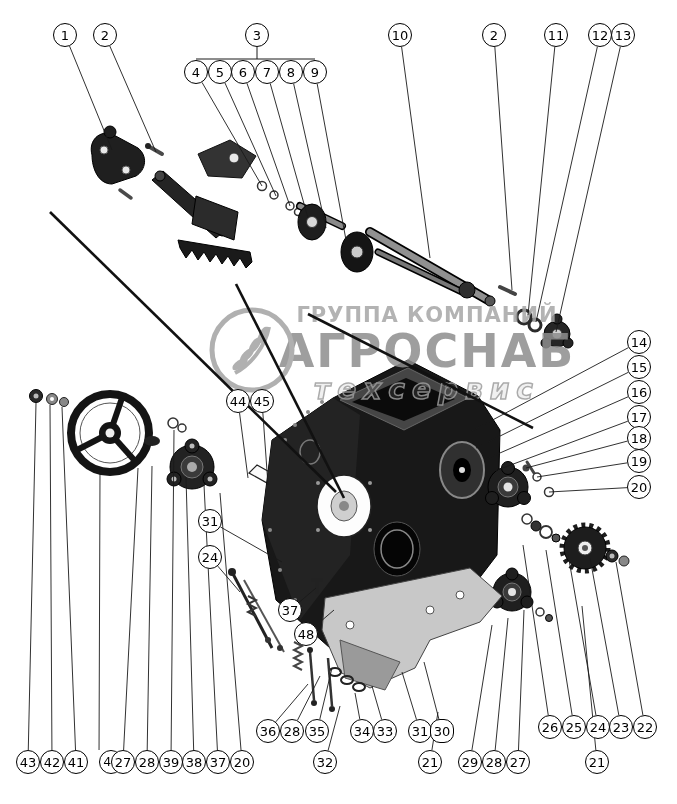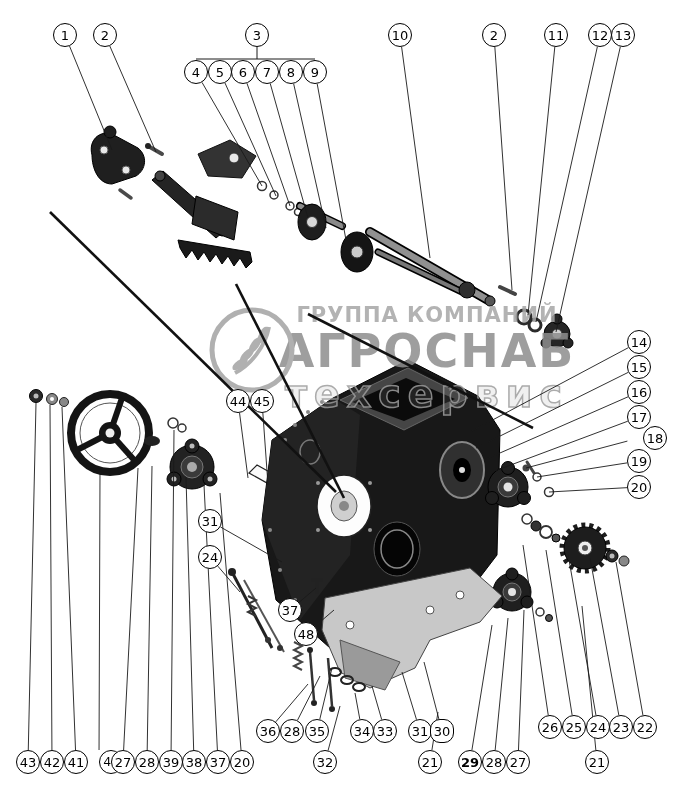--- a/index.html
+++ b/index.html
@@ -8,22 +8,22 @@
     overflow:hidden;font-family:"DejaVu Sans",sans-serif;
   }
   .stage svg{position:absolute;left:0;top:0;}
   #drawing{z-index:1;}
   .watermark{position:absolute;left:205px;top:303px;width:380px;z-index:2;opacity:.85;pointer-events:none;}
   .wm-logo{position:absolute;left:0;top:14px;}
   .wm-text{margin-left:62px;width:320px;text-align:center;color:#9a9a9a;}
   .wm-line1{font-size:21px;font-weight:bold;letter-spacing:1px;color:#a6a6a6;}
   .wm-line2{font-size:46px;font-weight:bold;letter-spacing:2px;line-height:1.05;color:#8e8e8e;}
   .wm-line3{
-    font-size:38px;font-weight:bold;letter-spacing:7px;line-height:1.05;
-    color:rgba(160,160,160,0.18);-webkit-text-stroke:1.5px #9d9d9d;
+    font-size:28px;font-weight:bold;letter-spacing:7px;line-height:1.05;
+    color:rgba(160,160,160,0.18);font-style:italic;-webkit-text-stroke:1.5px #9d9d9d;
   }
   #leader-lines{z-index:3;}
   .leader{stroke:#1a1a1a;stroke-width:0.9;}
   .thick-leader{stroke:#111;stroke-width:2.6;}
   .bracket-line{stroke:#1a1a1a;stroke-width:1;}
   #callout-layer{position:absolute;left:0;top:0;width:677px;height:804px;z-index:4;}
   .callout{
     position:absolute;width:24px;height:24px;border:1.4px solid #000;border-radius:50%;
     background:#fff;box-sizing:border-box;display:flex;align-items:center;justify-content:center;
     font-size:13px;color:#000;cursor:default;
@@ -322,21 +322,21 @@
       <div class="callout" style="left: 184px; top: 60px;">4</div>
       <div class="callout" style="left: 208px; top: 60px;">5</div>
       <div class="callout" style="left: 231px; top: 60px;">6</div>
       <div class="callout" style="left: 255px; top: 60px;">7</div>
       <div class="callout" style="left: 279px; top: 60px;">8</div>
       <div class="callout" style="left: 303px; top: 60px;">9</div>
       <div class="callout" style="left: 627px; top: 330px;">14</div>
       <div class="callout" style="left: 627px; top: 355px;">15</div>
       <div class="callout" style="left: 627px; top: 380px;">16</div>
       <div class="callout" style="left: 627px; top: 405px;">17</div>
-      <div class="callout" style="left: 643px; top: 426px; text-align: center;">18</div>
+      <div class="callout" style="left: 627px; top: 426px; text-align: center;">18</div>
       <div class="callout" style="left: 627px; top: 449px;">19</div>
       <div class="callout" style="left: 627px; top: 475px;">20</div>
       <div class="callout" style="left: 226px; top: 389px;">44</div>
       <div class="callout" style="left: 250px; top: 389px;">45</div>
       <div class="callout" style="left: 198px; top: 509px;">31</div>
       <div class="callout" style="left: 198px; top: 545px;">24</div>
       <div class="callout" style="left: 278px; top: 598px;">37</div>
       <div class="callout" style="left: 294px; top: 622px;">48</div>
       <div class="callout" style="left: 256px; top: 719px;">36</div>
       <div class="callout" style="left: 280px; top: 719px;">28</div>
@@ -355,19 +355,19 @@
       <div class="callout" style="left: 64px; top: 750px;">41</div>
       <div class="callout" style="left: 99px; top: 750px; font-family: Liberation Mono, monospace;">40</div>
       <div class="callout" style="left: 111px; top: 750px;">27</div>
       <div class="callout" style="left: 135px; top: 750px;">28</div>
       <div class="callout" style="left: 159px; top: 750px;">39</div>
       <div class="callout" style="left: 182px; top: 750px;">38</div>
       <div class="callout" style="left: 206px; top: 750px;">37</div>
       <div class="callout" style="left: 230px; top: 750px;">20</div>
       <div class="callout" style="left: 313px; top: 750px;">32</div>
       <div class="callout" style="left: 418px; top: 750px;">21</div>
-      <div class="callout" style="left: 458px; top: 750px; font-weight: bold;">29</div>
+      <div class="callout" style="left: 458px; top: 750px;">29</div>
       <div class="callout" style="left: 482px; top: 750px;">28</div>
       <div class="callout" style="left: 506px; top: 750px;">27</div>
       <div class="callout" style="left: 585px; top: 750px;">21</div>
     </div>
 
 </div>
 
 </body></html>

